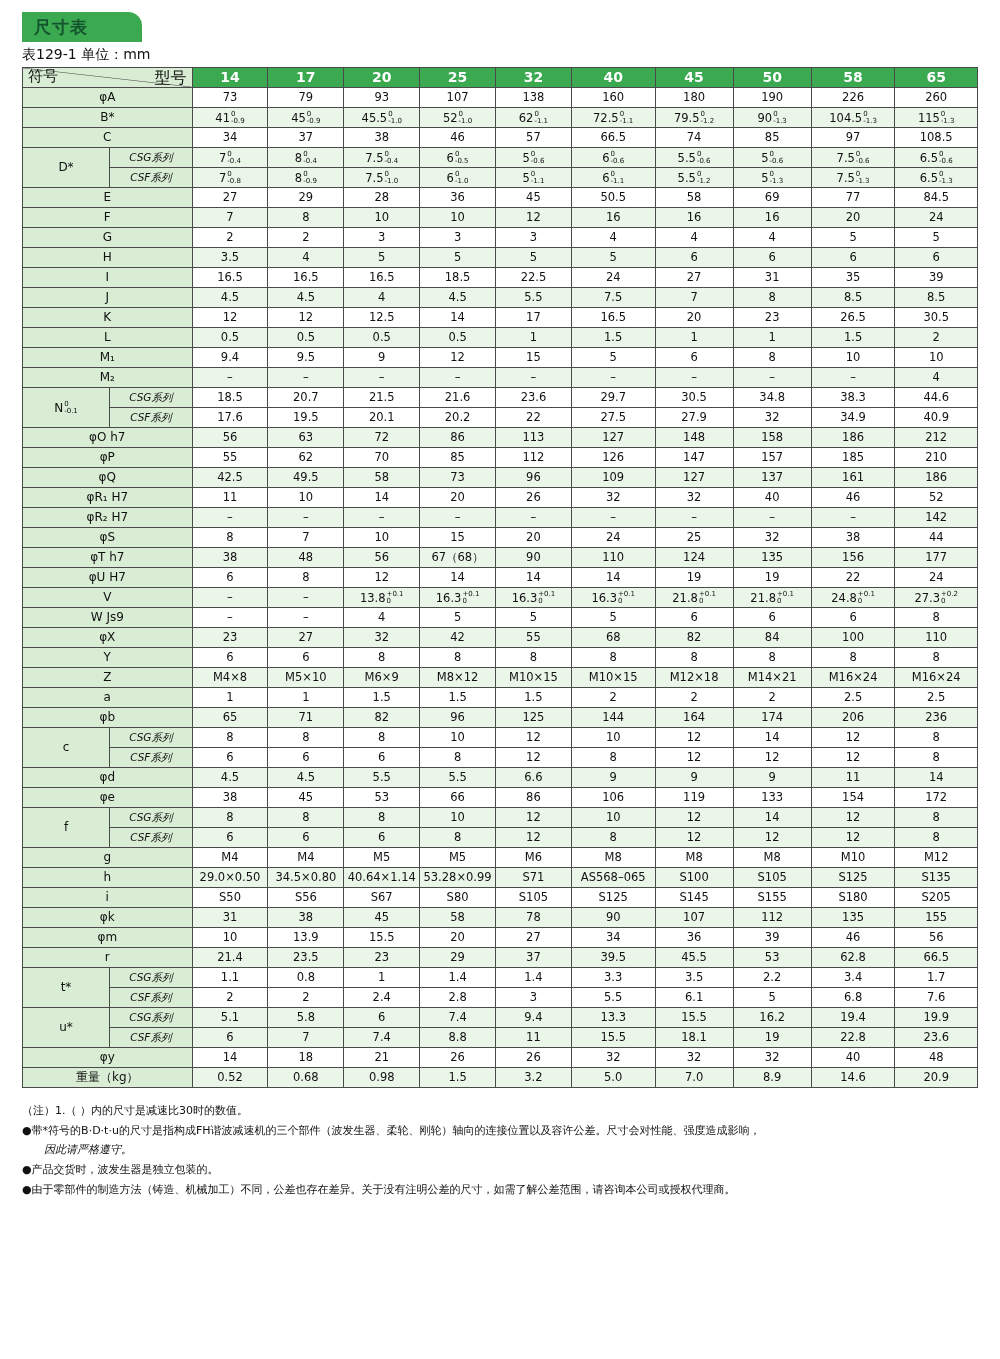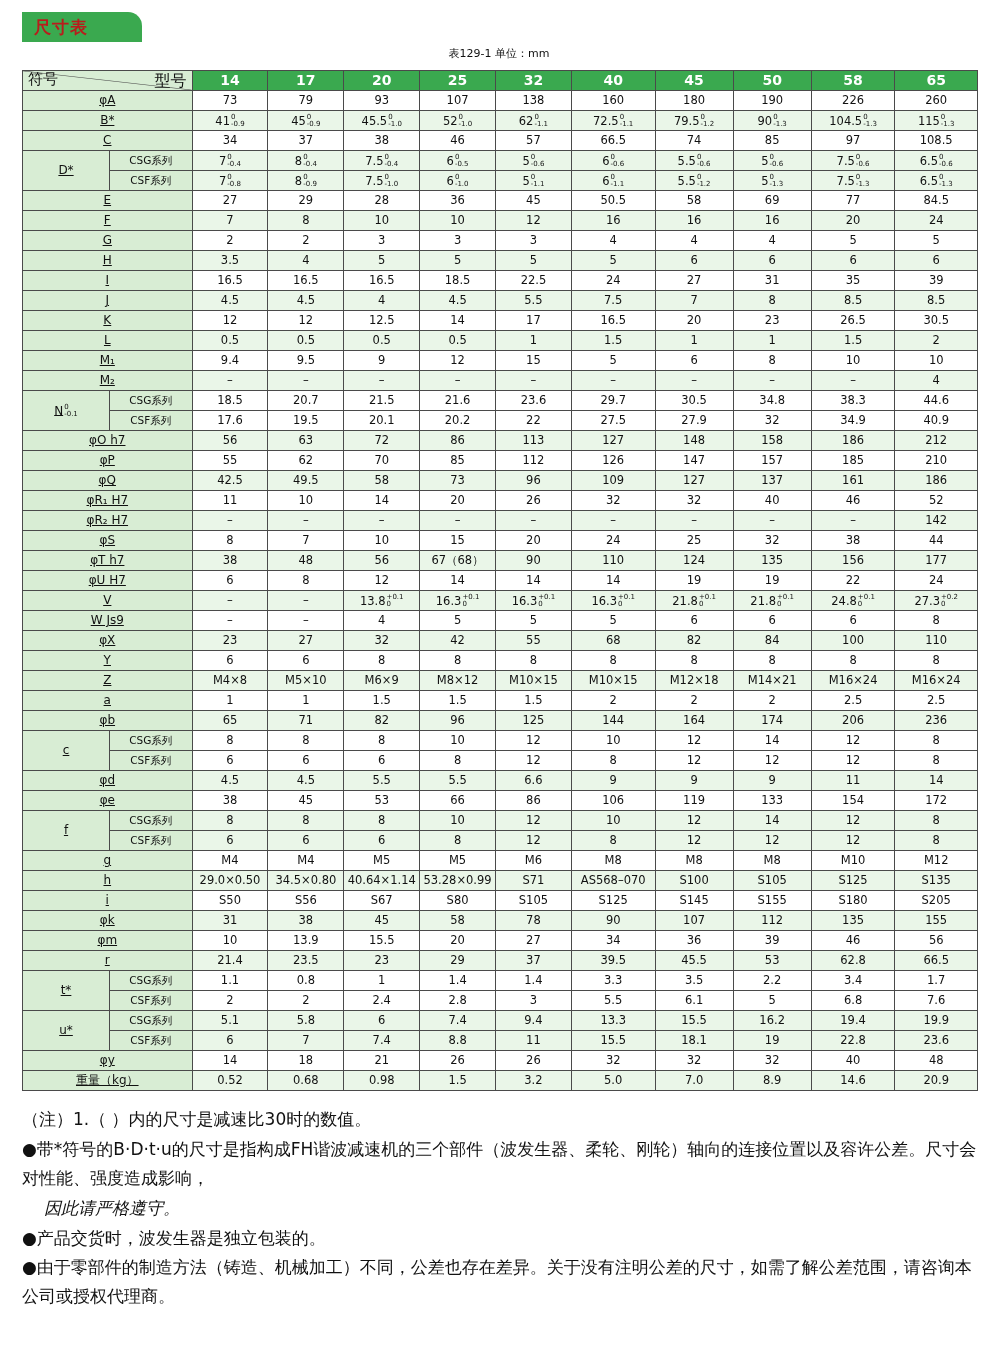--- a/index.html
+++ b/index.html
@@ -31,30 +31,30 @@
   }
   .banner .bar::after{
     content:"";
     position:absolute;
     right:-14px; top:0;
     width:0;height:0;
   }
   .banner .title{
     position:absolute;
     left:12px; top:4px;
-    color:#b91c1c;
+    color:#14532d;
     font-size:17px;
     font-weight:bold;
     letter-spacing:1px;
   }
   .tablenote{
-    text-align:center;
-    font-size:11px;
+    text-align:left;
+    font-size:14px;
     color:#111;
-    margin-bottom:9px;
+    margin-bottom:3px;
     padding-right:2px;
   }
   
   table.dim{
     border-collapse:collapse;
     width:956px;
     table-layout:fixed;
     font-size:11.5px;
   }
   table.dim td, table.dim th{
@@ -62,25 +62,25 @@
     text-align:center;
     vertical-align:middle;
     height:19px;
     padding:0;
     line-height:1.05;
     background:#ffffff;
   }
   .lbl{
     background:#d8edd4 !important;
     font-size:12px;
-    text-decoration:underline;
   }
   .lbl-sub{
     background:#d8edd4 !important;
     font-size:10.5px;
+    font-style:italic;
   }
   .hdr{
     background:#3aa94f !important;
     color:#ffffff;
     font-weight:bold;
     font-size:14px;
     height:34px;
   }
   .corner{
     background:#d8edd4 !important;
@@ -95,21 +95,21 @@
     position:absolute;left:5px;bottom:2px;font-size:15px;
   }
   .corner .typ{
     position:absolute;right:5px;top:2px;font-size:16px;
   }
   td.shadecell{background:#eaf6e8 !important;}
   .tolwrap{display:inline-block;vertical-align:middle;font-size:7px;line-height:1.0;text-align:left;margin-left:1px;}
   .tolwrap span{display:block;}
   .notes{
     margin-top:14px;
-    font-size:17px;
+    font-size:11px;
     line-height:1.7;
   }
   .notes p{margin:0 0 1px 0;}
   .notes .ind{padding-left:22px;font-style:italic;}
 </style>
 </head>
 <body>
 
 <div class="page">
 
@@ -668,21 +668,21 @@
           <td>M10</td>
           <td>M12</td>
         </tr>
         <tr>
           <td class="lbl" colspan="2">h</td>
           <td class="shadecell">29.0×0.50</td>
           <td class="shadecell">34.5×0.80</td>
           <td class="shadecell">40.64×1.14</td>
           <td class="shadecell">53.28×0.99</td>
           <td class="shadecell">S71</td>
-          <td class="shadecell">AS568–070</td>
+          <td class="shadecell">AS568–065</td>
           <td class="shadecell">S100</td>
           <td class="shadecell">S105</td>
           <td class="shadecell">S125</td>
           <td class="shadecell">S135</td>
         </tr>
         <tr>
           <td class="lbl" colspan="2">i</td>
           <td>S50</td>
           <td>S56</td>
           <td>S67</td>

